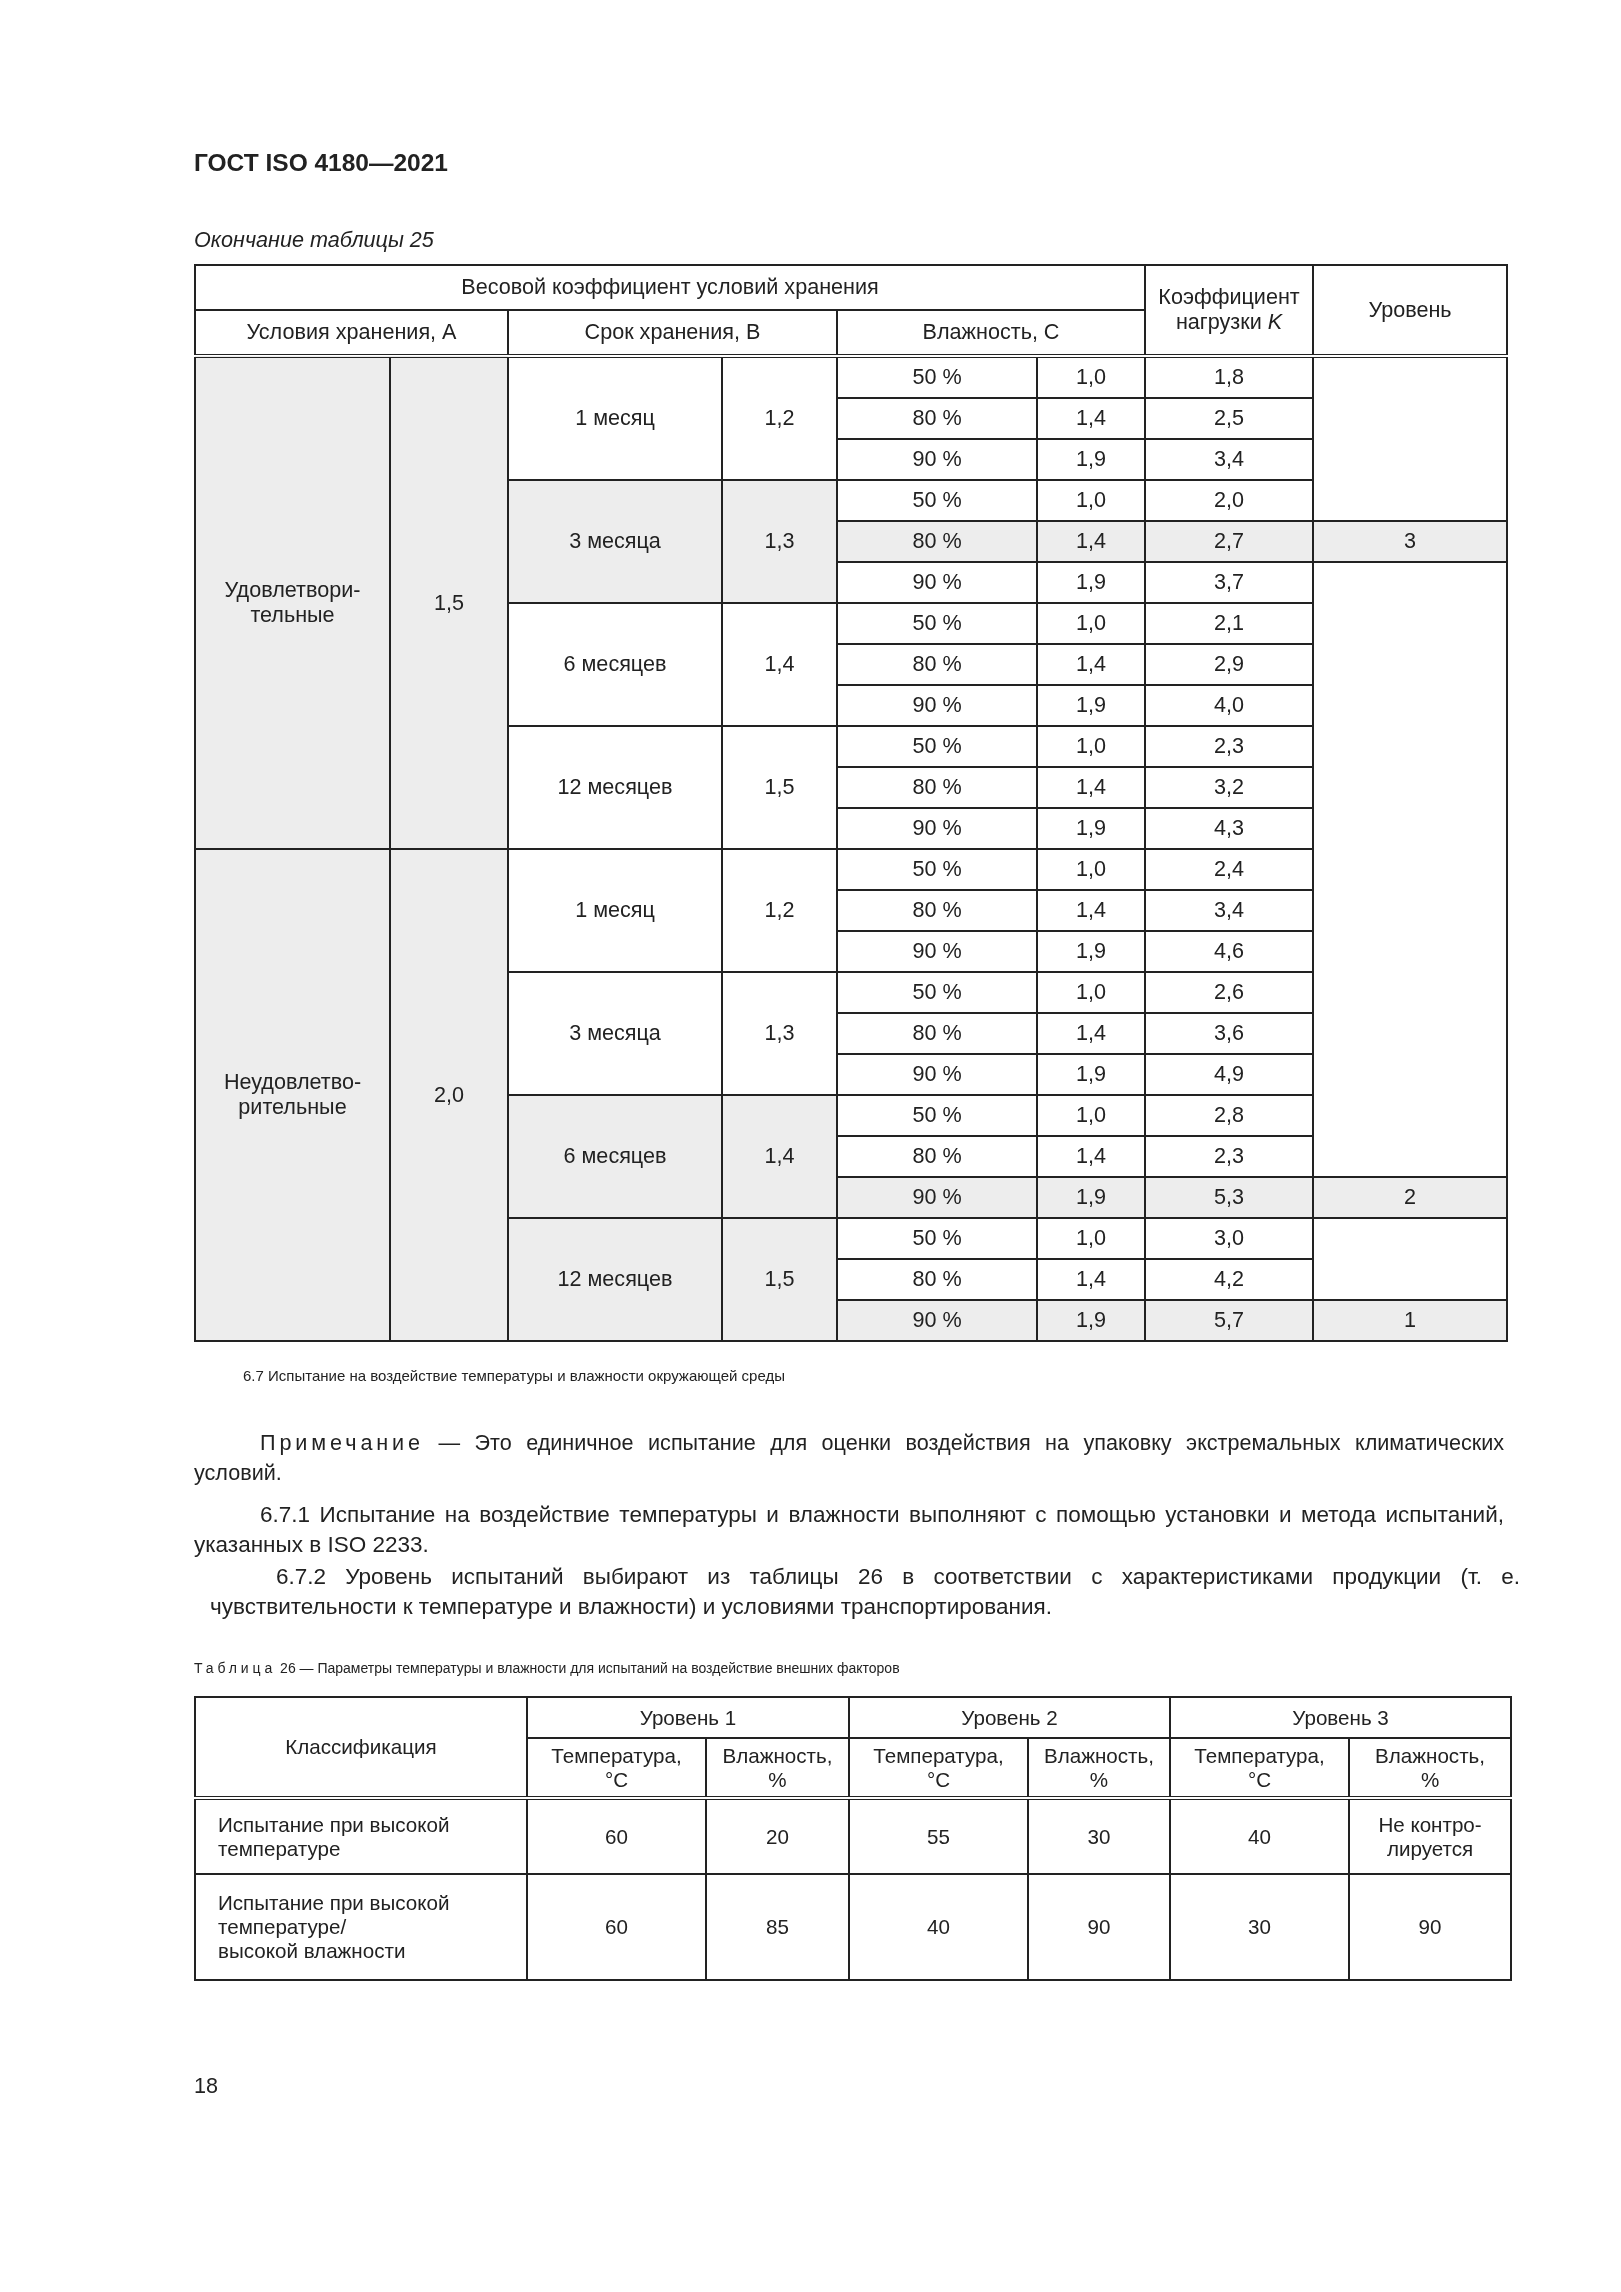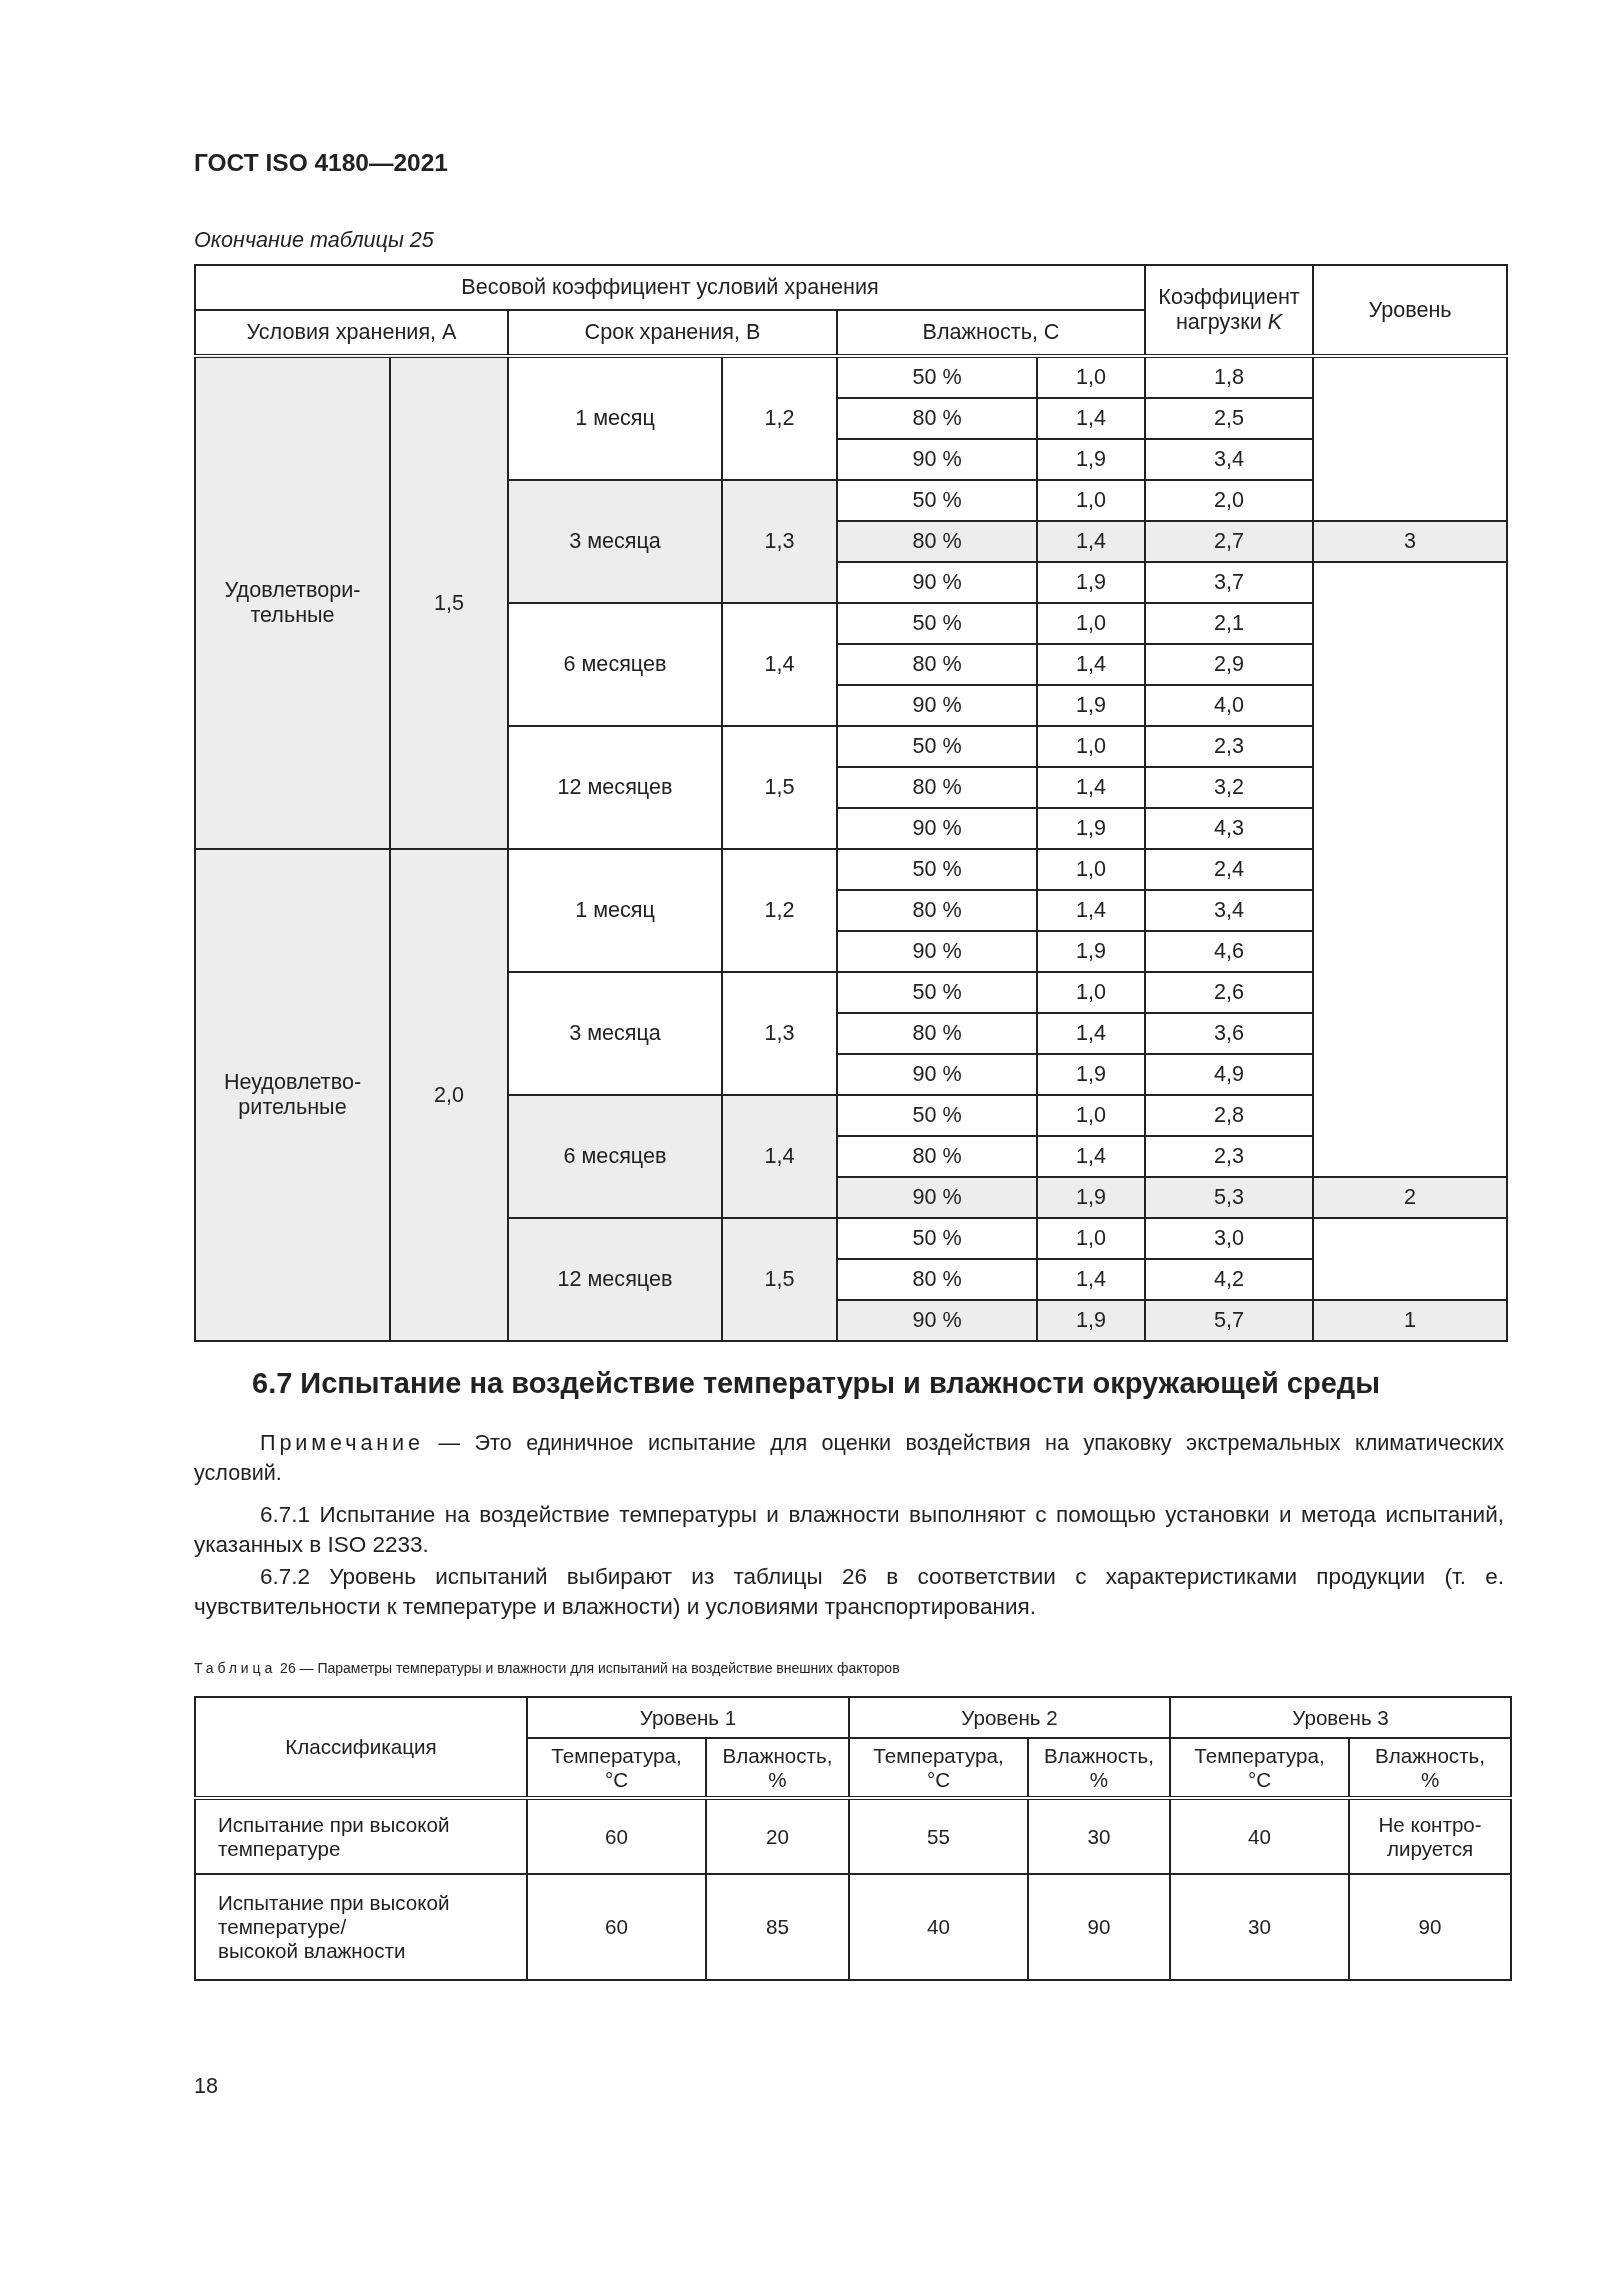--- a/index.html
+++ b/index.html
@@ -8,27 +8,27 @@
   #doc-header { left:194px; top:149px; font-size:24.5px; font-weight:bold; }
   #t25-caption { left:194px; top:227px; font-size:21.6px; font-style:italic; }
   table { border-collapse:collapse; position:absolute; }
   td { border:2px solid #222; text-align:center; vertical-align:middle; font-size:21.6px; padding:0; line-height:1.15; }
   #t25 { left:194px; top:264px; width:1310px; table-layout:fixed; }
   #t25 tr.h1 td { height:43px; }
   #t25 tr.h2 td { height:43px; }
   #t25 tr.b td { height:39px; }
   .hdr-bottom { border-bottom:4.9px double #222 !important; }
   .shade { background:#ededed; }
-  #s67-heading { left:252px; top:1367px; font-size:29px; font-weight:bold; }
+  #s67-heading { left:243px; top:1367px; font-size:15px; font-weight:normal; }
   .para { font-size:21.6px; line-height:30px; width:1310px; left:194px; text-align:justify; }
   .indent { text-indent:66px; }
   .spaced { letter-spacing:3.9px; }
   #note { top:1428px; }
   #p671 { top:1500px; font-size:22.5px; }
-  #p672 { top:1562px; font-size:22.5px; }
+  #p672 { top:1562px; font-size:22.5px;margin-left:16px; }
   #t26-caption { left:194px; top:1660px; font-size:14px; }
   #t26 { left:194px; top:1696px; width:1317px; table-layout:fixed; }
   #t26 td { font-size:20.6px; }
   #t26 tr.l td { height:39px; }
   #t26 tr.s td { height:57px;margin-left:16px; }
   #t26 tr.r1 td { height:73px; }
   #t26 tr.r2 td { height:104px; }
   #t26 td.left { text-align:left; padding-left:22px; }
   #page-number { left:194px; top:2073px; font-size:21.6px; }
   i.k { font-style:italic; }

